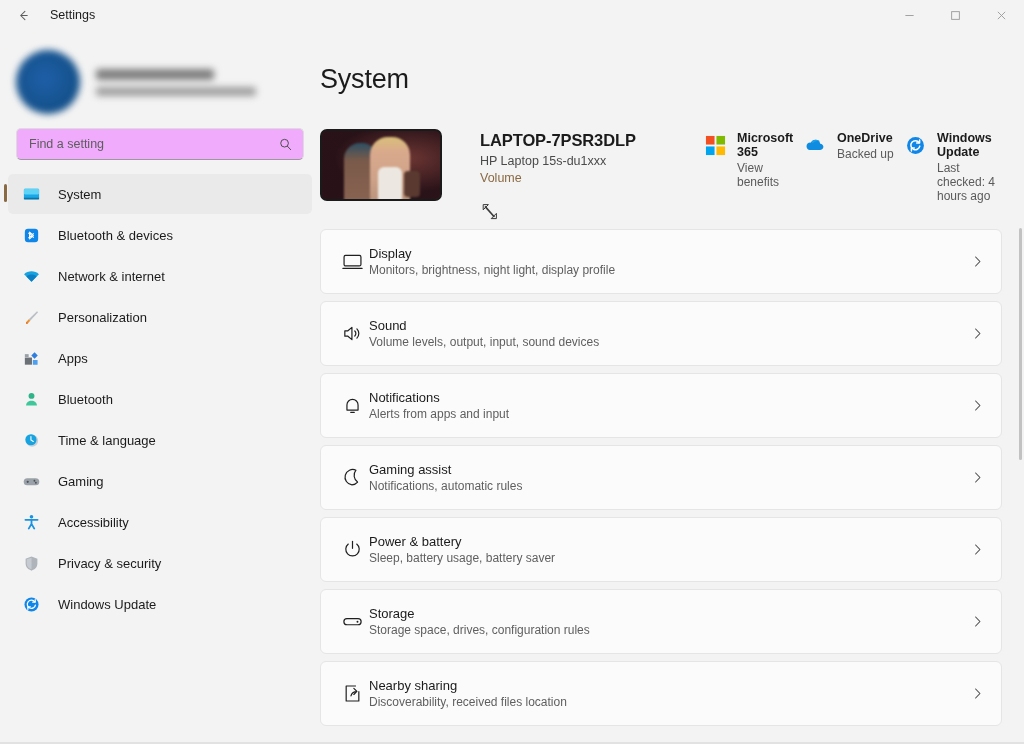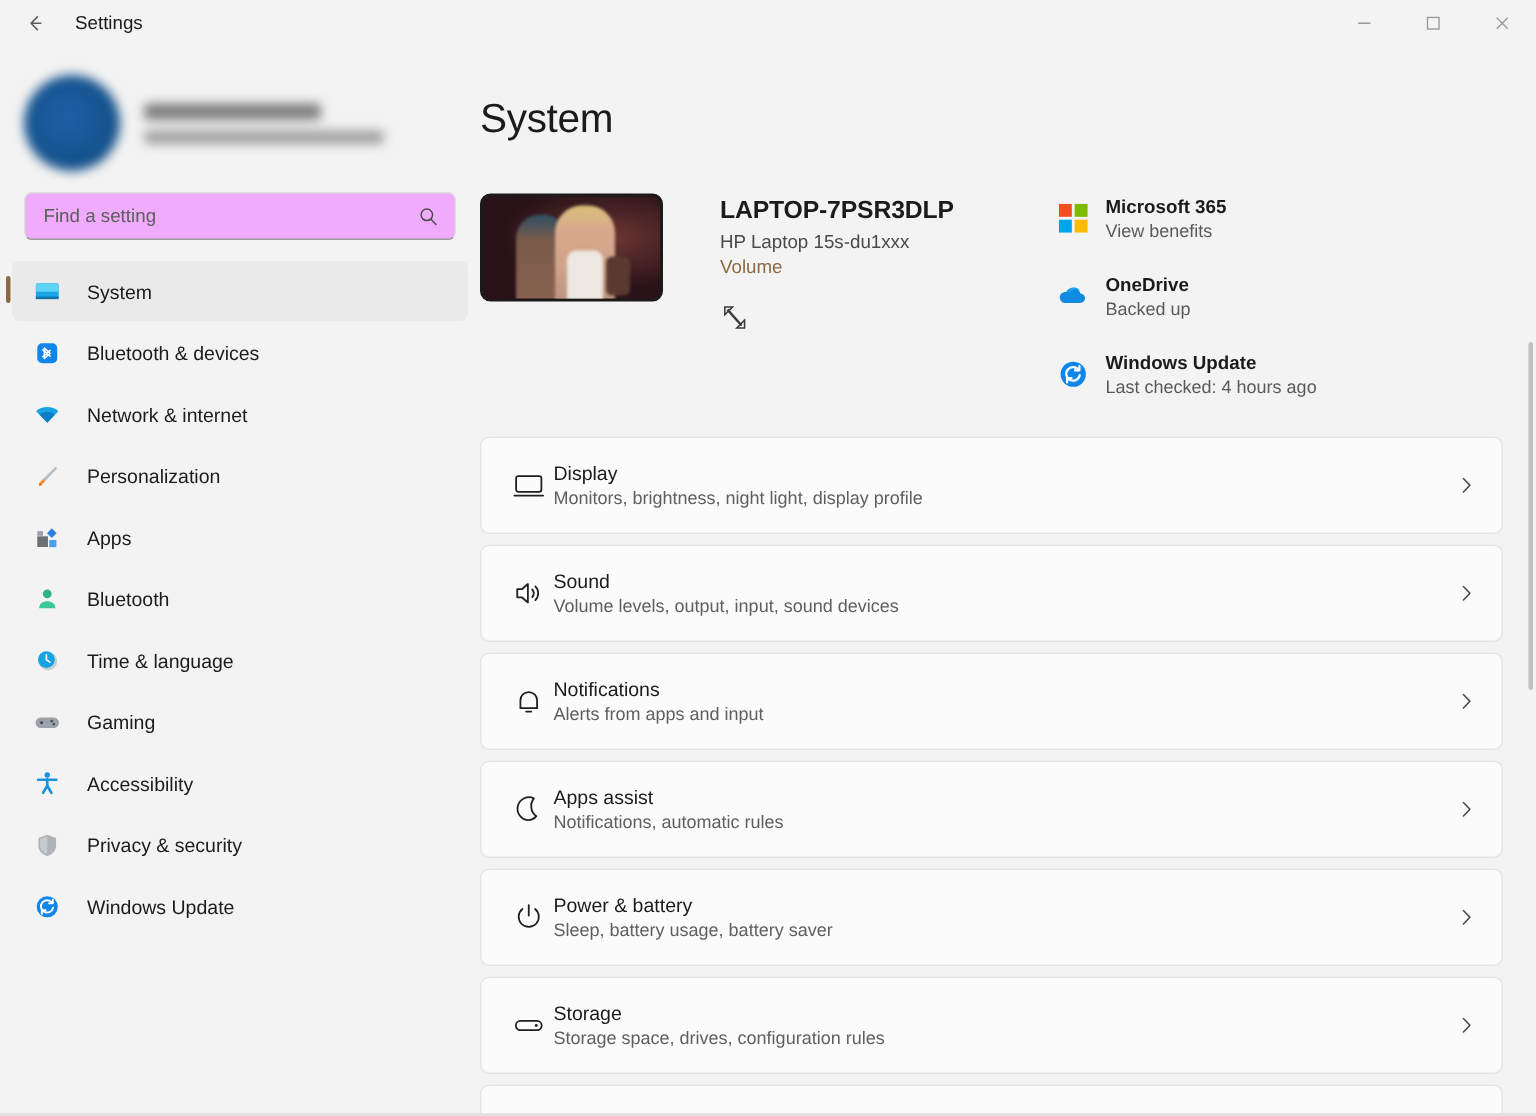--- a/index.html
+++ b/index.html
@@ -192,21 +192,21 @@
     letter-spacing: -0.1px;
     margin-bottom: 4px;
   }
   .devmodel { font-size: 12.5px; color: #4a4a4a; margin-bottom: 3px; }
   .devrename { font-size: 12.5px; color: #8a6a43; }
 
   .statusgrid {
     margin-left: auto;
     width: 300px;
     display: grid;
-    grid-template-columns: 1fr;
+    grid-template-columns: 1fr 1fr 1fr;
     grid-row-gap: 22px;
     padding-top: 2px;
   }
   .statuscard { display: flex; align-items: flex-start; }
   .statuscard .sicon {
     width: 26px; height: 26px;
     flex: 0 0 26px;
     display: flex; align-items: center; justify-content: center;
     margin-top: 1px;
   }
@@ -560,21 +560,21 @@
           </span>
         </div>
 
         <div class="card">
           <span class="card-icon">
             <svg width="23" height="23" viewBox="0 0 24 24" fill="none">
               <path d="M15.6 4.4a8 8 0 10-4.2 15.2c2.4 0 4.5-1.1 5.9-2.8a8.6 8.6 0 01-1.7-12.4z" stroke="currentColor" stroke-width="1.25" stroke-linejoin="round"></path>
             </svg>
           </span>
           <span class="card-text">
-            <span class="card-title" style="display: block;">Apps assist</span>
+            <span class="card-title" style="display: block;">Gaming assist</span>
             <span class="card-sub" style="display: block;">Notifications, automatic rules</span>
           </span>
           <span class="chev">
             <svg width="15" height="15" viewBox="0 0 16 16" fill="none">
                 <path d="M6 3.2L10.6 8 6 12.8" stroke="currentColor" stroke-width="1.15" stroke-linecap="round" stroke-linejoin="round"></path>
               </svg>
           </span>
         </div>
 
         <div class="card">
@@ -613,20 +613,24 @@
           </span>
         </div>
 
         <div class="card">
           <span class="card-icon">
             <svg width="23" height="23" viewBox="0 0 24 24" fill="none">
               <path d="M15.6 4.2H5.4v15.6h13.2V9.6" stroke="currentColor" stroke-width="1.25" stroke-linejoin="round"></path>
               <path d="M10.4 14.6c.6-3 2.8-4.6 6-4.6M13.4 6.6l3.2 3.2-3.2 3.2" stroke="currentColor" stroke-width="1.25" stroke-linecap="round" stroke-linejoin="round"></path>
             </svg>
           </span>
+          <span class="card-text">
+            <span class="card-title" style="display: block;">Nearby sharing</span>
+            <span class="card-sub" style="display: block;">Discoverability, received files location</span>
+          </span>
           <span class="chev">
             <svg width="15" height="15" viewBox="0 0 16 16" fill="none">
                 <path d="M6 3.2L10.6 8 6 12.8" stroke="currentColor" stroke-width="1.15" stroke-linecap="round" stroke-linejoin="round"></path>
               </svg>
           </span>
         </div>
 
       </div>
     </div>
 

